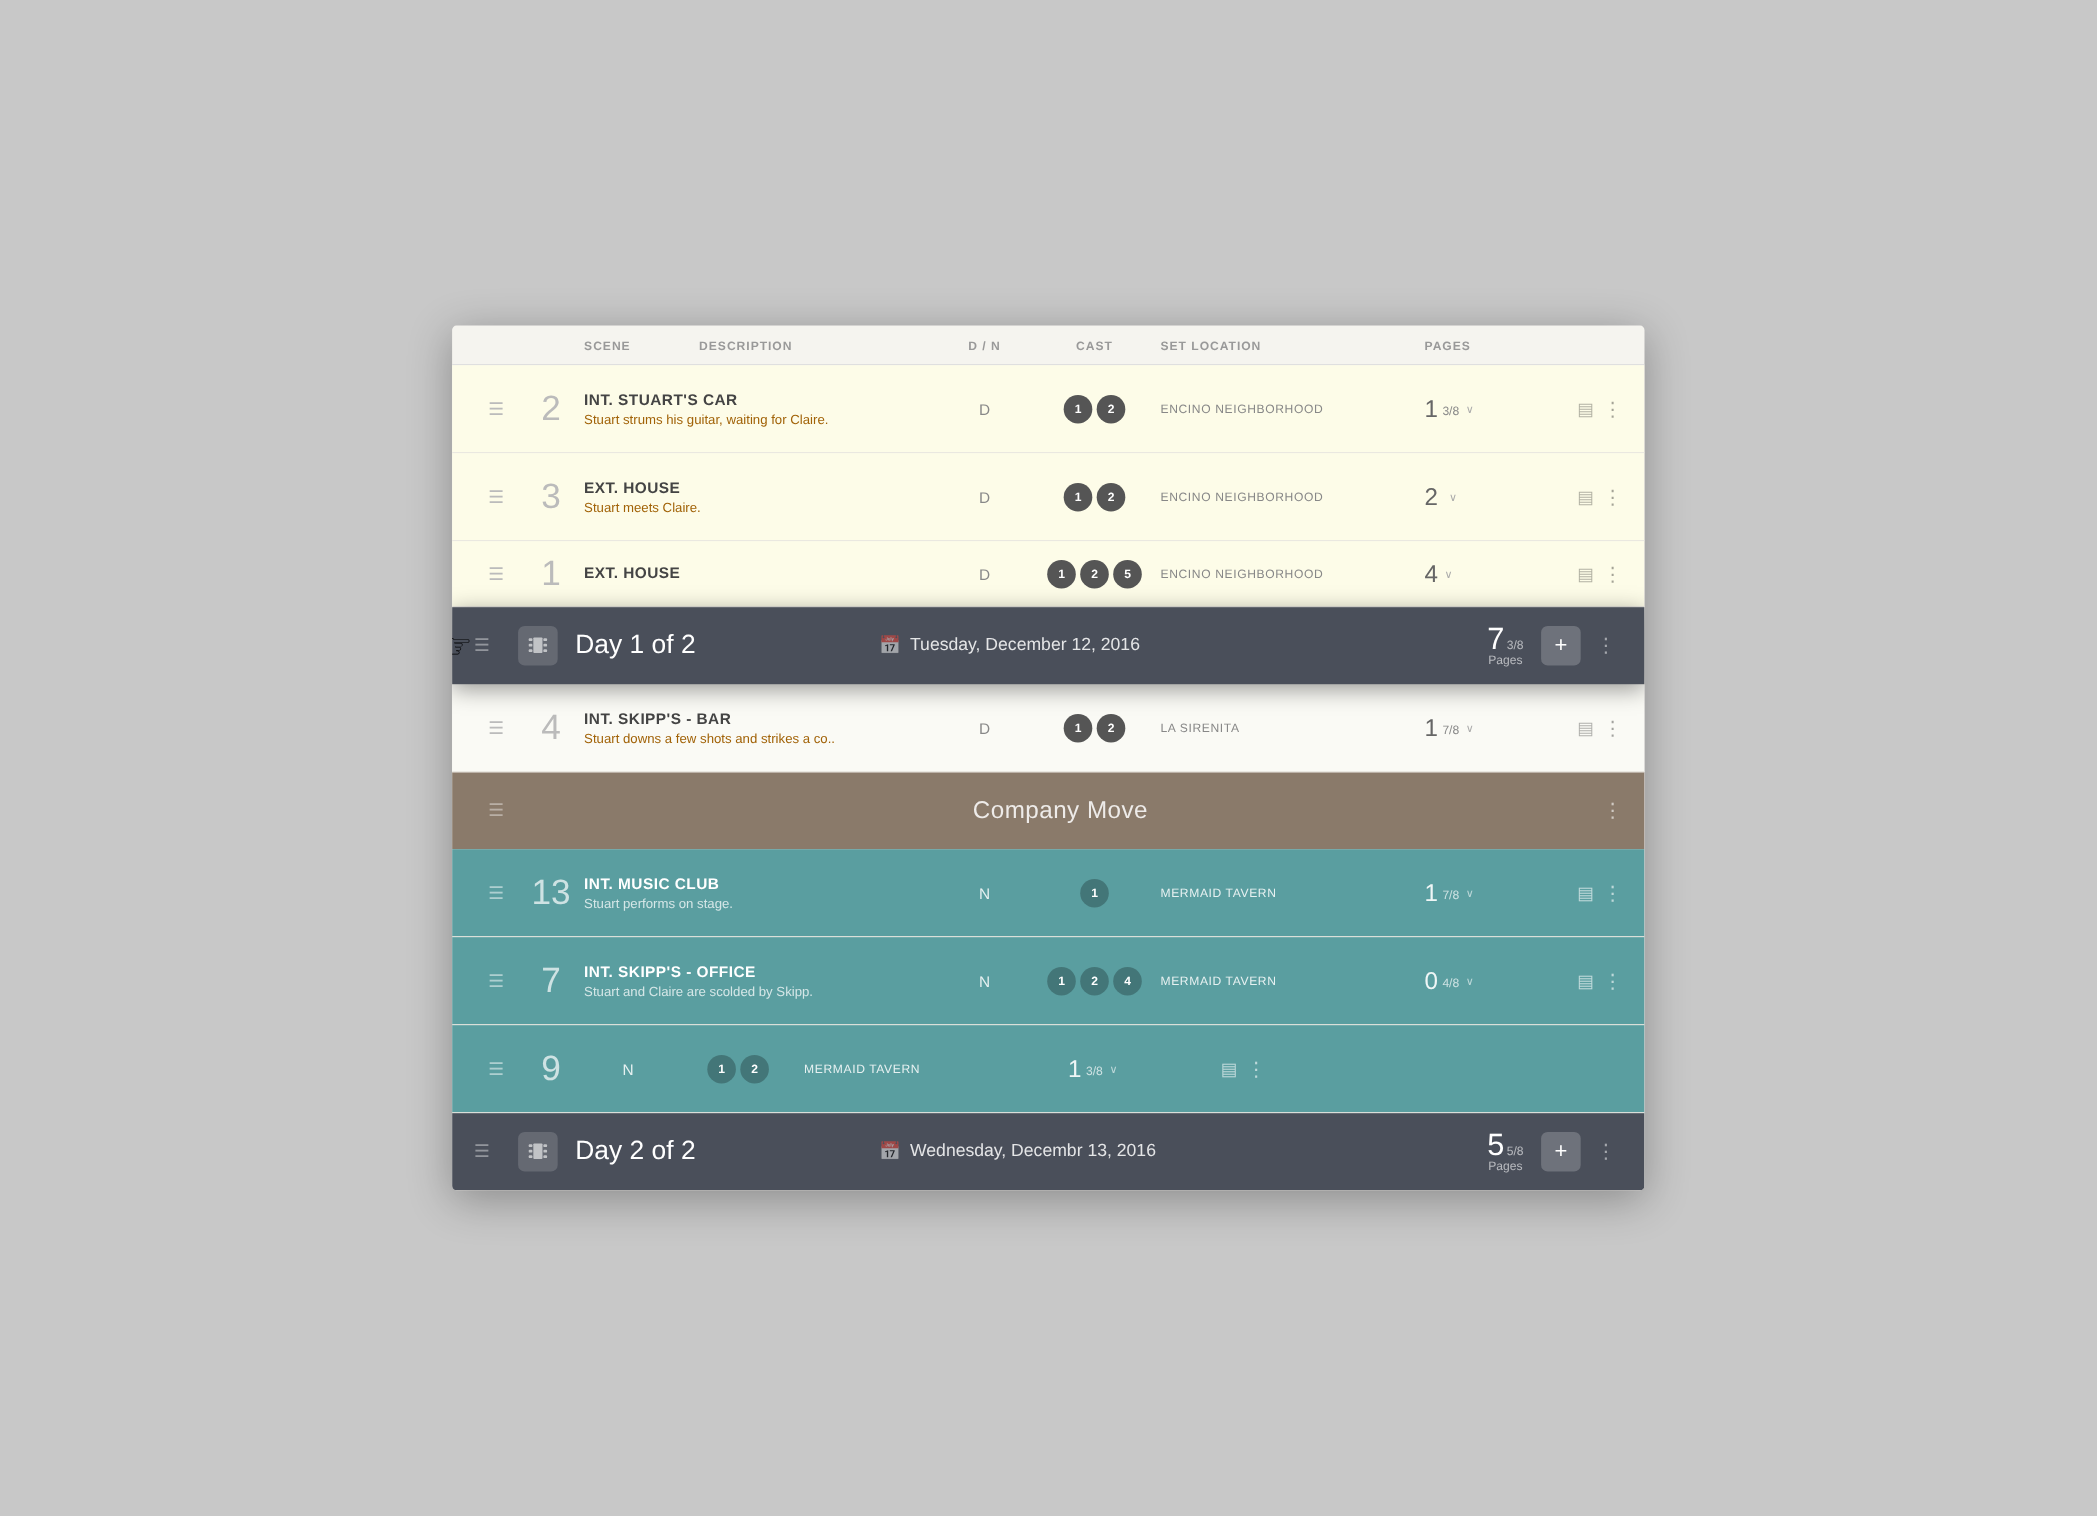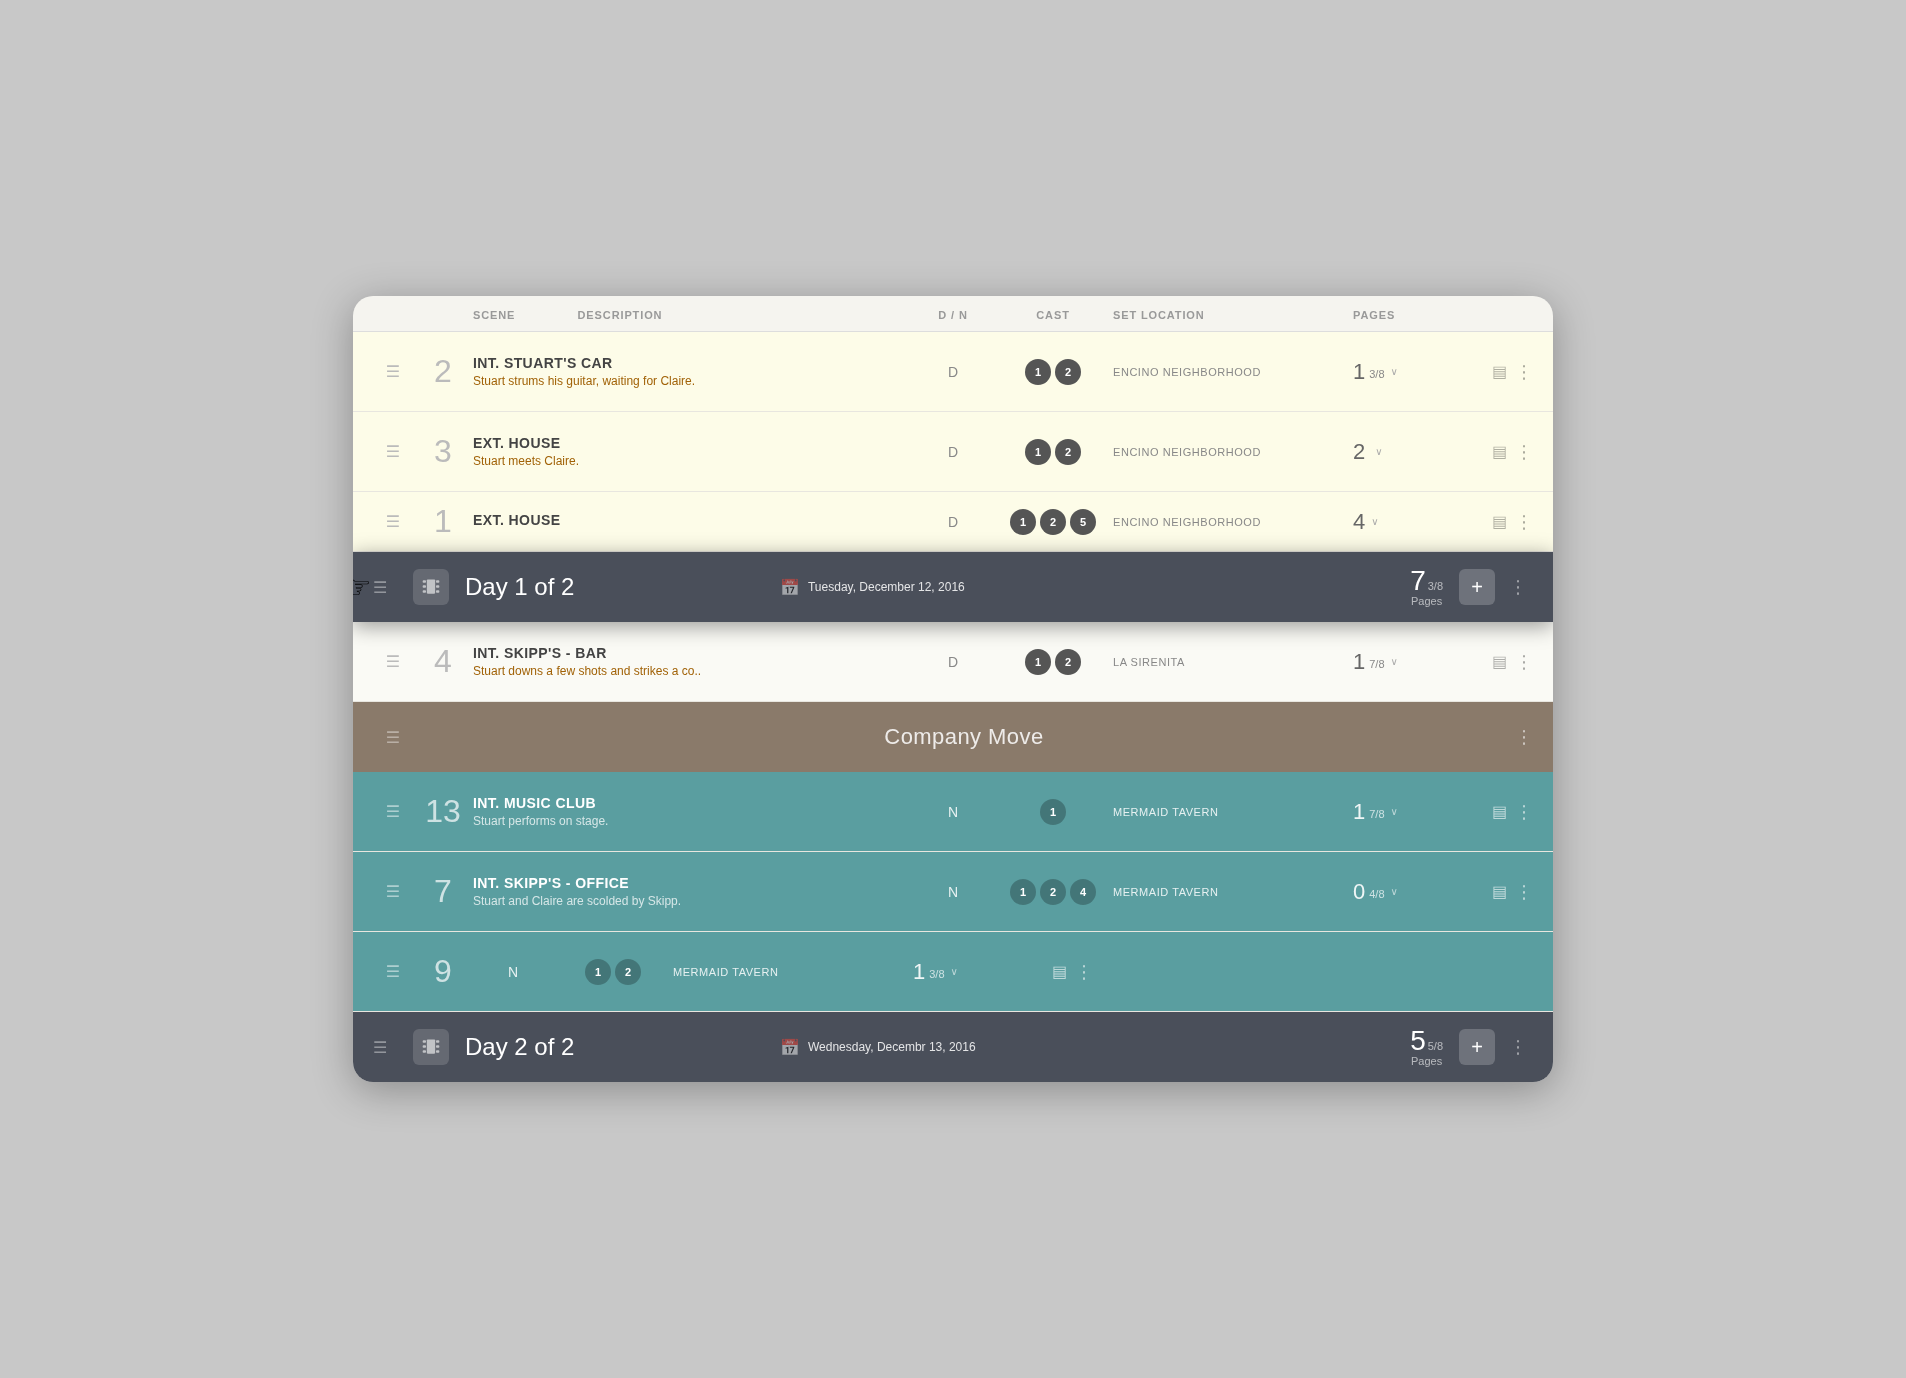--- a/index.html
+++ b/index.html
@@ -7,23 +7,23 @@
       background: #c8c8c8;
       font-family: -apple-system, BlinkMacSystemFont, 'Segoe UI', Arial, sans-serif;
       display: flex;
       justify-content: center;
       align-items: center;
       min-height: 100vh;
       padding: 20px;
     }
 
     .outer-container {
-      width: 1200px;
+      width: 1084px;
       background: #f5f4ef;
-      border-radius: 20px;
+      border-radius: 4px;
       box-shadow: 0 8px 40px rgba(0,0,0,0.3);
       overflow: hidden;
       position: relative;
     }
 
     
     .header-row {
       display: flex;
       align-items: center;
       background: transparent;
@@ -269,21 +269,21 @@
       gap: 8px;
       flex: 2;
     }
 
     .cal-icon {
       color: rgba(255,255,255,0.5);
       font-size: 16px;
     }
 
     .day-date {
-      font-size: 12px;
+      font-size: 16px;
       color: rgba(255,255,255,0.85);
       text-align: right;
     }
 
     .day-pages-section {
       display: flex;
       flex-direction: column;
       align-items: center;
       margin-right: 16px;
     }

